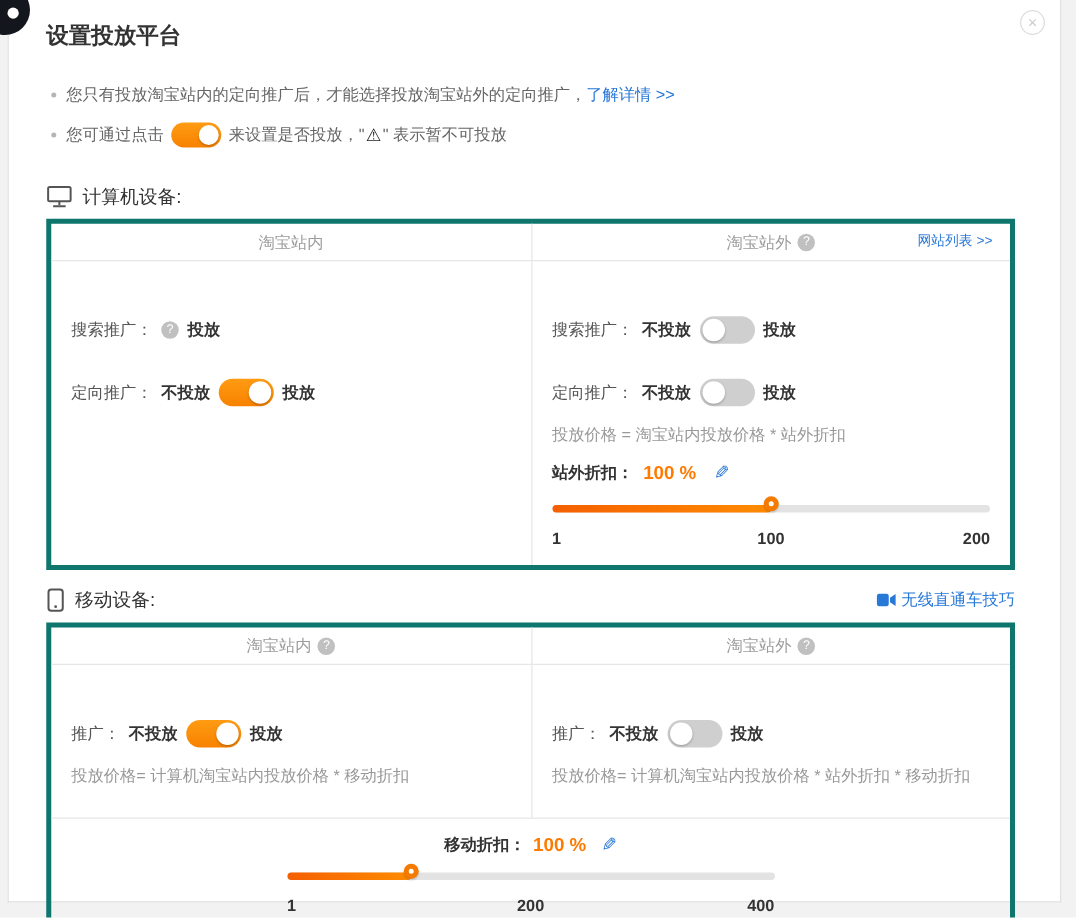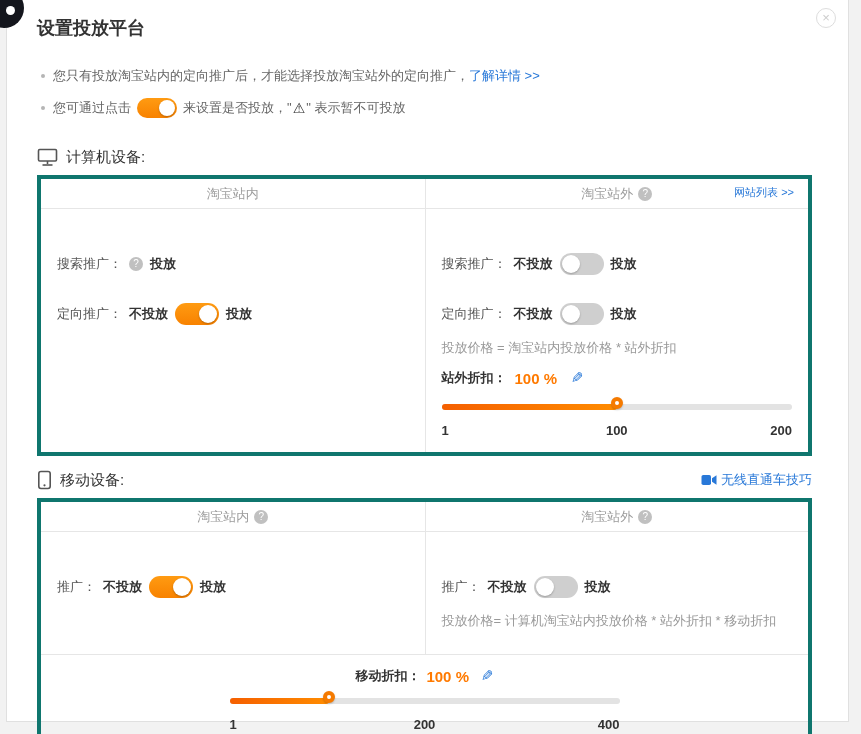--- a/index.html
+++ b/index.html
@@ -356,20 +356,21 @@
     <div class="panel-body">
       <div class="pb-cell">
         <div class="row">
           <span>推广：</span>
           <span class="strong">不投放</span>
           <span class="toggle" data-state="on">
               <span class="knob"></span>
             </span>
           <span class="strong">投放</span>
         </div>
+        <div class="formula">投放价格= 计算机淘宝站内投放价格 * 移动折扣</div>
       </div>
       <div class="pb-cell">
         <div class="row">
           <span>推广：</span>
           <span class="strong">不投放</span>
           <span class="toggle" data-state="off">
               <span class="knob"></span>
             </span>
           <span class="strong">投放</span>
         </div>

